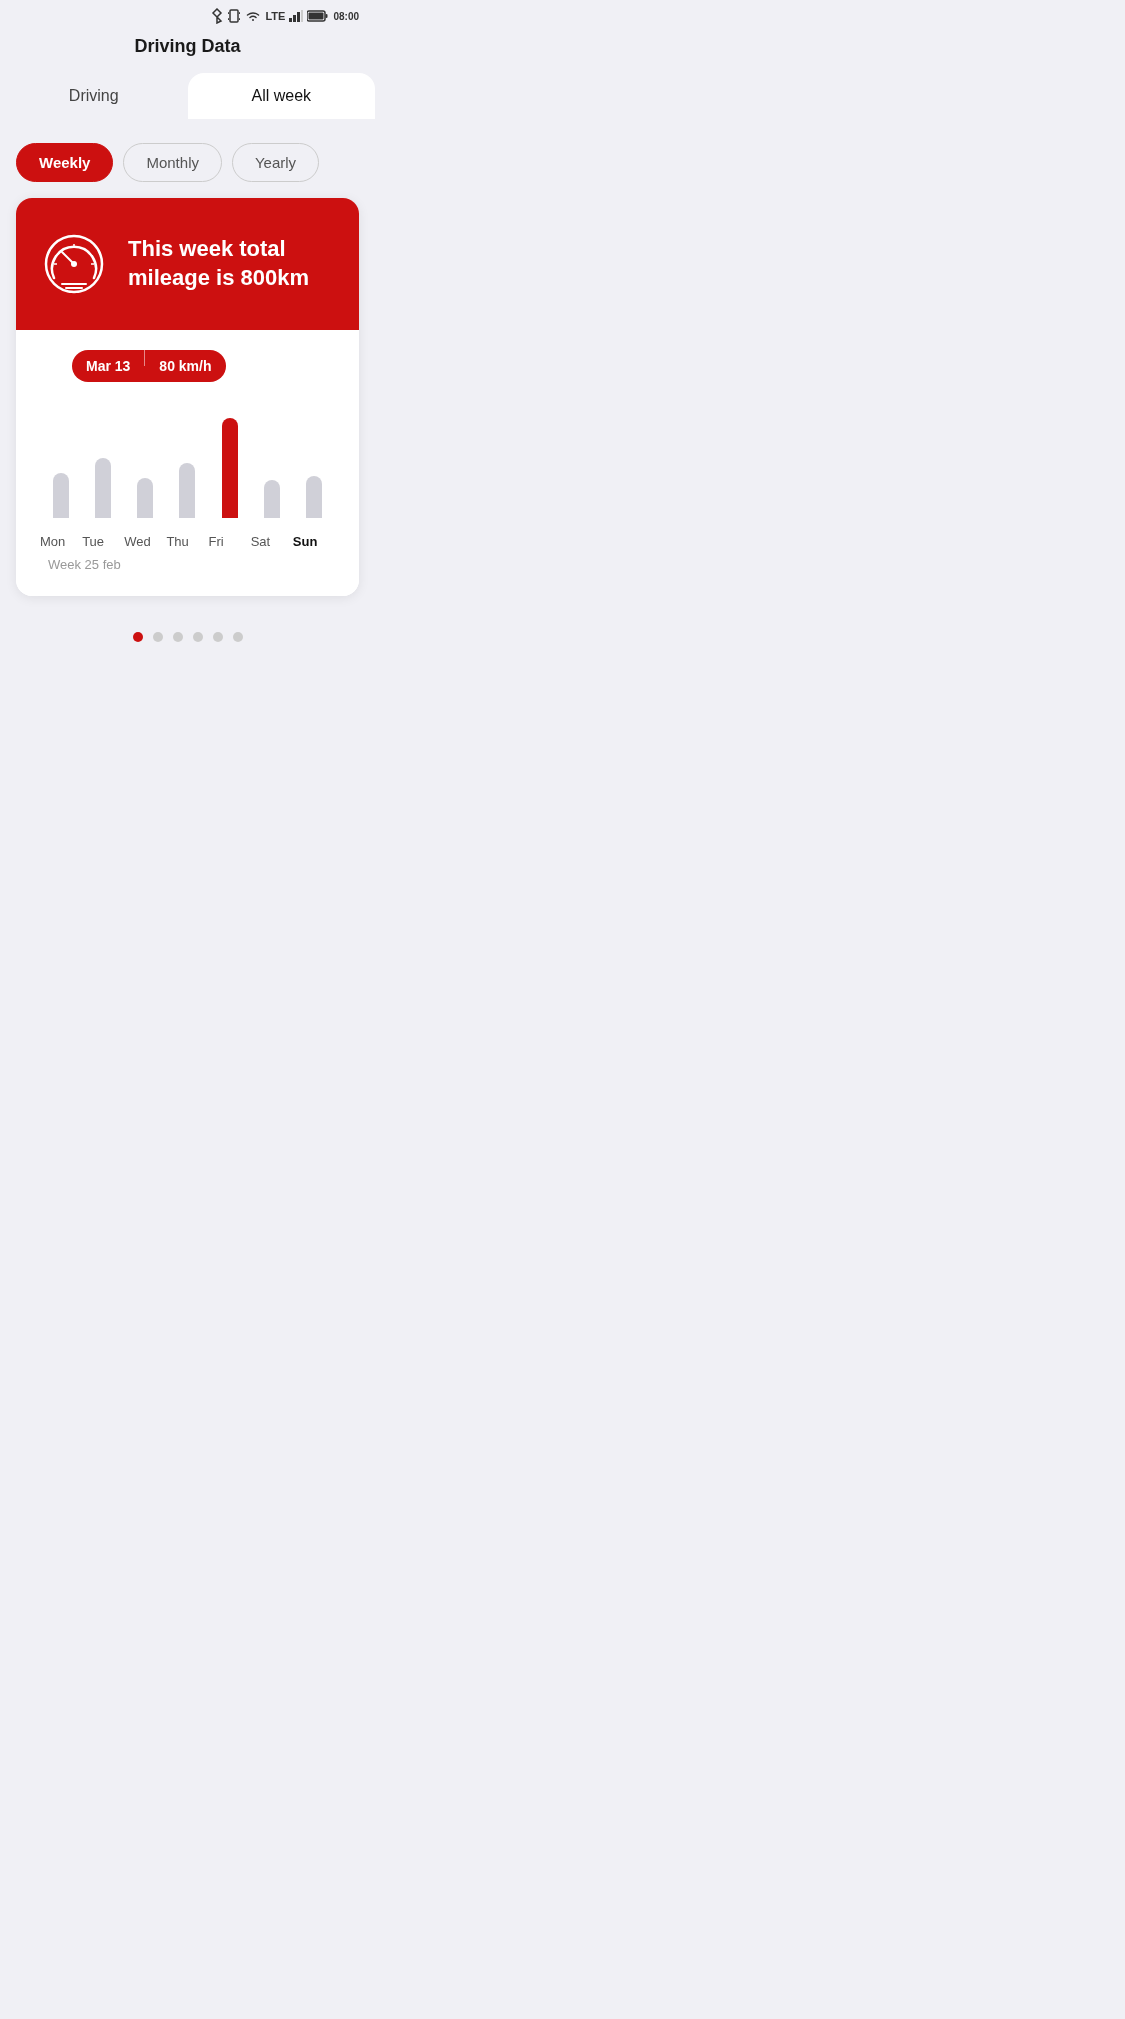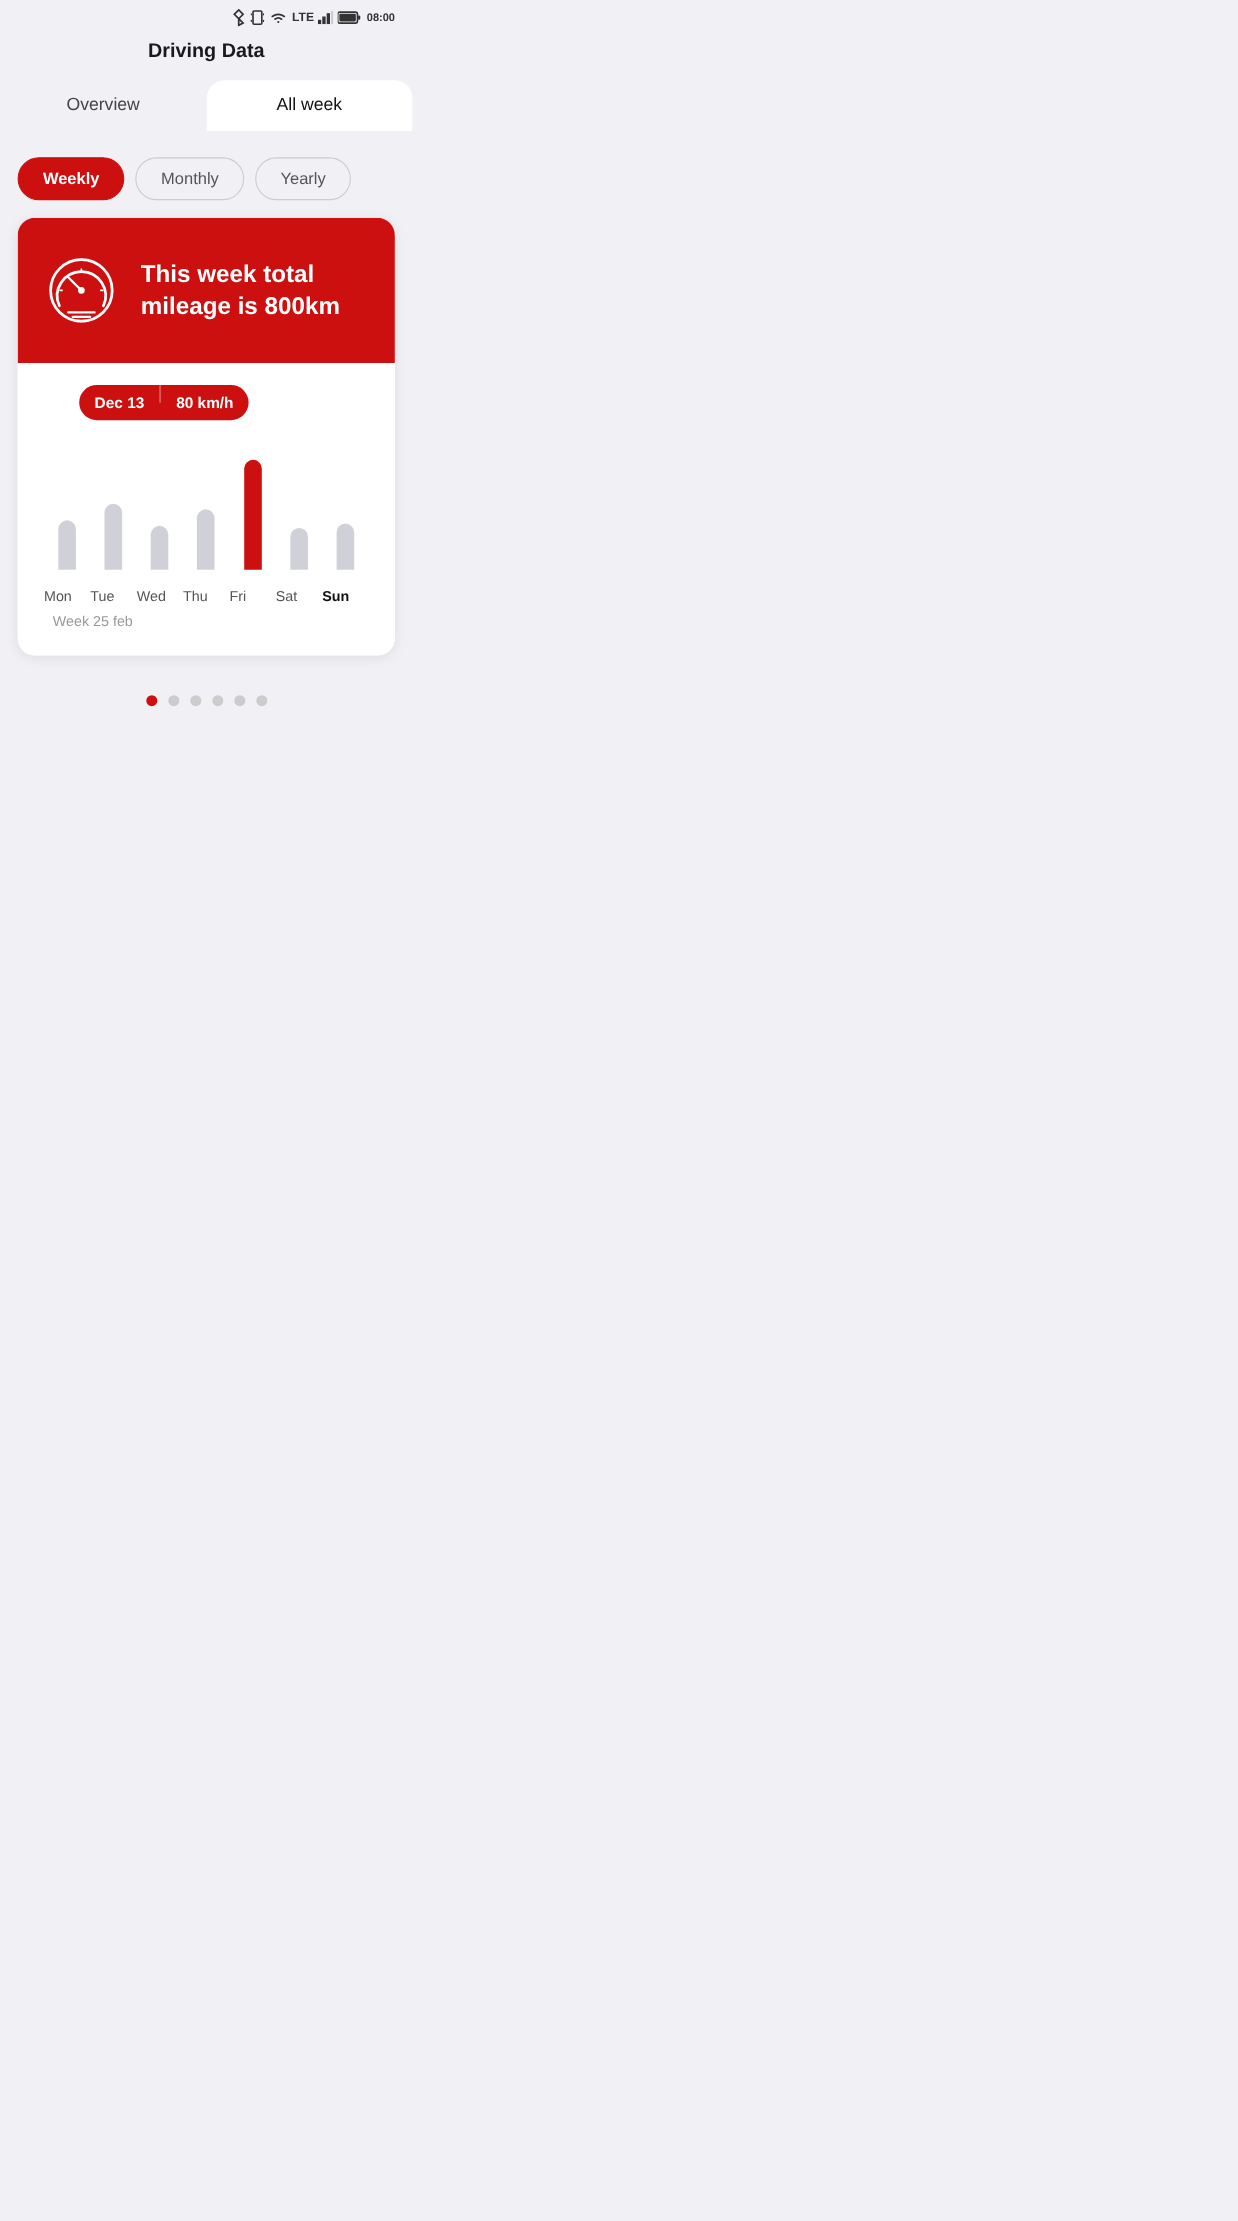--- a/index.html
+++ b/index.html
@@ -274,21 +274,21 @@
     <span class="status-time">08:00</span>
   </div>
 </div>
 
 <div class="header">
   <span class="header-title">Driving Data</span>
 </div>
 
 <div class="tab-bar">
   <div class="tab-item">
-    <span>Overview</span>
+    <span>Driving</span>
   </div>
   <div class="tab-item active">
     <span>All week</span>
   </div>
 </div>
 
 <div class="filter-row">
   <button class="filter-btn active">Weekly</button>
   <button class="filter-btn">Monthly</button>
   <button class="filter-btn">Yearly</button>
@@ -313,21 +313,21 @@
       <line x1="14" y1="34" x2="17" y2="34" stroke="white" stroke-width="1.5"></line>
       <line x1="54" y1="34" x2="51" y2="34" stroke="white" stroke-width="1.5"></line>
       <line x1="34" y1="14" x2="34" y2="17" stroke="white" stroke-width="1.5"></line>
     </svg>
     <span class="card-header-text">This week total mileage is 800km</span>
   </div>
 
   <div class="chart-section">
     
     <div class="chart-tooltip">
-      <span class="tooltip-date">Dec 13</span>
+      <span class="tooltip-date">Mar 13</span>
       <div class="tooltip-divider" style="width:1px;background:rgba(255,255,255,0.5);padding:8px 0;margin:0;"></div>
       <span class="tooltip-speed">80 km/h</span>
     </div>
 
     
     <div class="bar-chart">
       <div class="bar-col">
         <div class="bar" style="height:45px;"></div>
       </div>
       <div class="bar-col">

